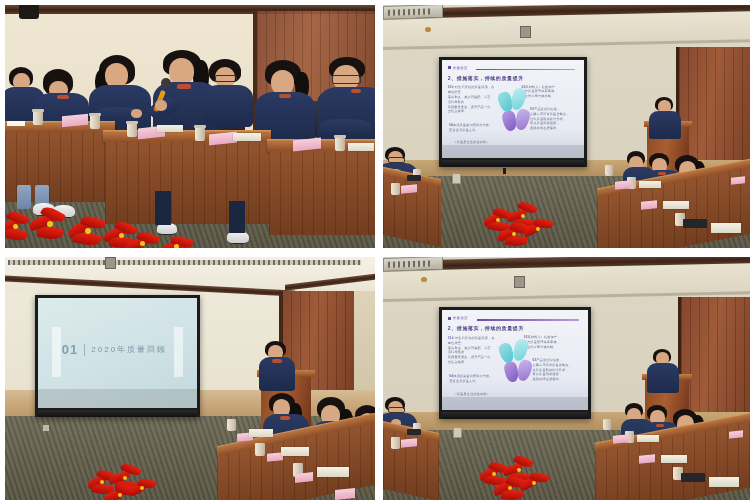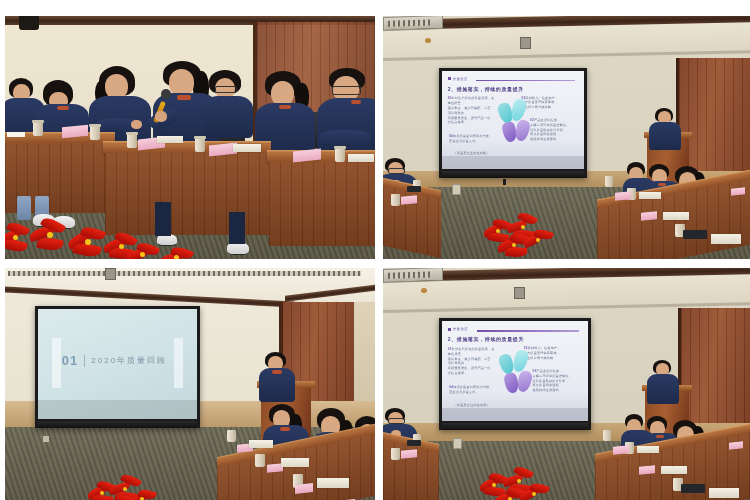--- a/index.html
+++ b/index.html
@@ -11,21 +11,21 @@
     overflow:hidden;
   }
   #collage{
     position:relative;
     width:750px;height:500px;
     background:#ffffff;
     display:grid;
     grid-template-columns:370px 372px;
     grid-template-rows:243px 245px;
     column-gap:8px;row-gap:9px;
-    padding:16px 0 0 5px;
+    padding:5px 0 0 5px;
     box-sizing:border-box;
   }
   .photo{
     position:relative;
     overflow:hidden;
     background:#cdc9b6;
   }
   .layer{position:absolute;}
   .ceiling-trim{left:0;right:0;background:linear-gradient(#6b4a35,#3a2318 55%,#5c3d2c);}
   .wall{left:0;right:0;background:linear-gradient(#e8e1ce,#dcd4bd);}

